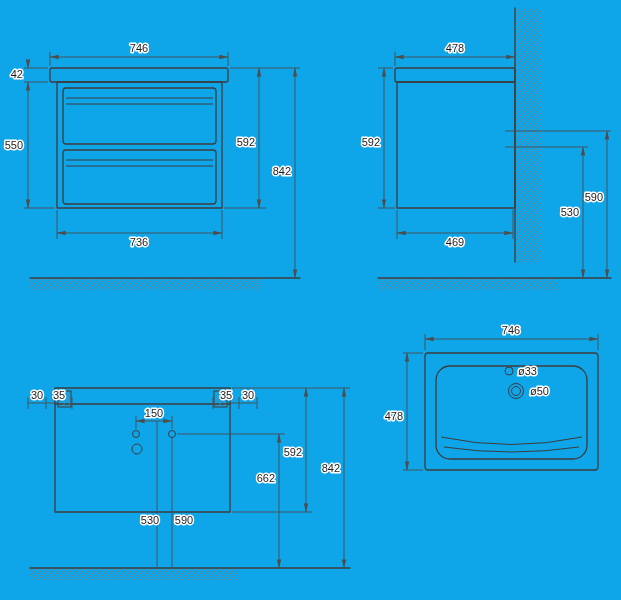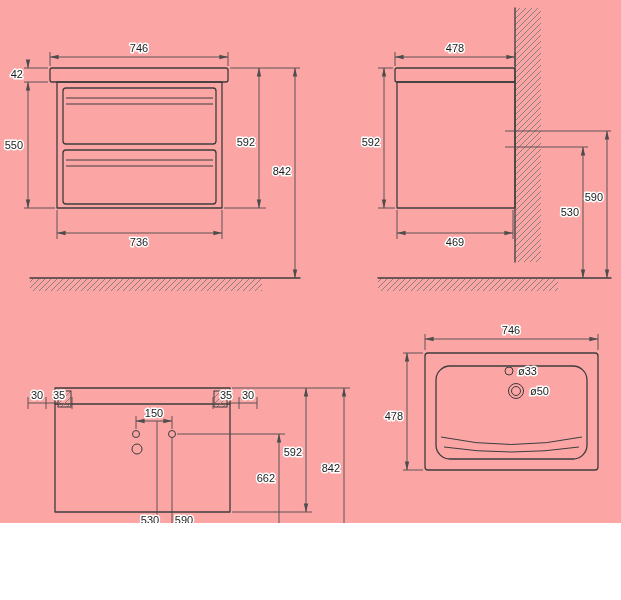--- a/index.html
+++ b/index.html
@@ -1,16 +1,16 @@
 <!DOCTYPE html>
 <html><head>
 <meta charset="utf-8">
 <style>
   html,body{margin:0;padding:0;background:#ffffff;}
-  .stage{position:relative;width:621px;height:523px;background:#fca5a5;
+  .stage{position:relative;width:621px;height:600px;background:#0ea5e9;
          font-family:"Liberation Sans",sans-serif;overflow:hidden;}
   svg{display:block;}
   .obj{fill:none;stroke:#3c3c3c;stroke-width:1.3;stroke-linejoin:round;stroke-linecap:round;}
   .thin{fill:none;stroke:#3c3c3c;stroke-width:1;}
   .dim line{stroke:#4d4d4d;stroke-width:0.9;fill:none;}
   .arrows{marker-start:url(#arr);marker-end:url(#arr);}
   .arrow-end{marker-end:url(#arr);}
   .hatch{fill:url(#hatchp);stroke:none;}
   .bracket{fill:url(#hatchp);stroke:#3c3c3c;stroke-width:1;}
   text.dim{font-size:11px;fill:#1c1c1c;stroke:#ffffff;stroke-width:3px;

